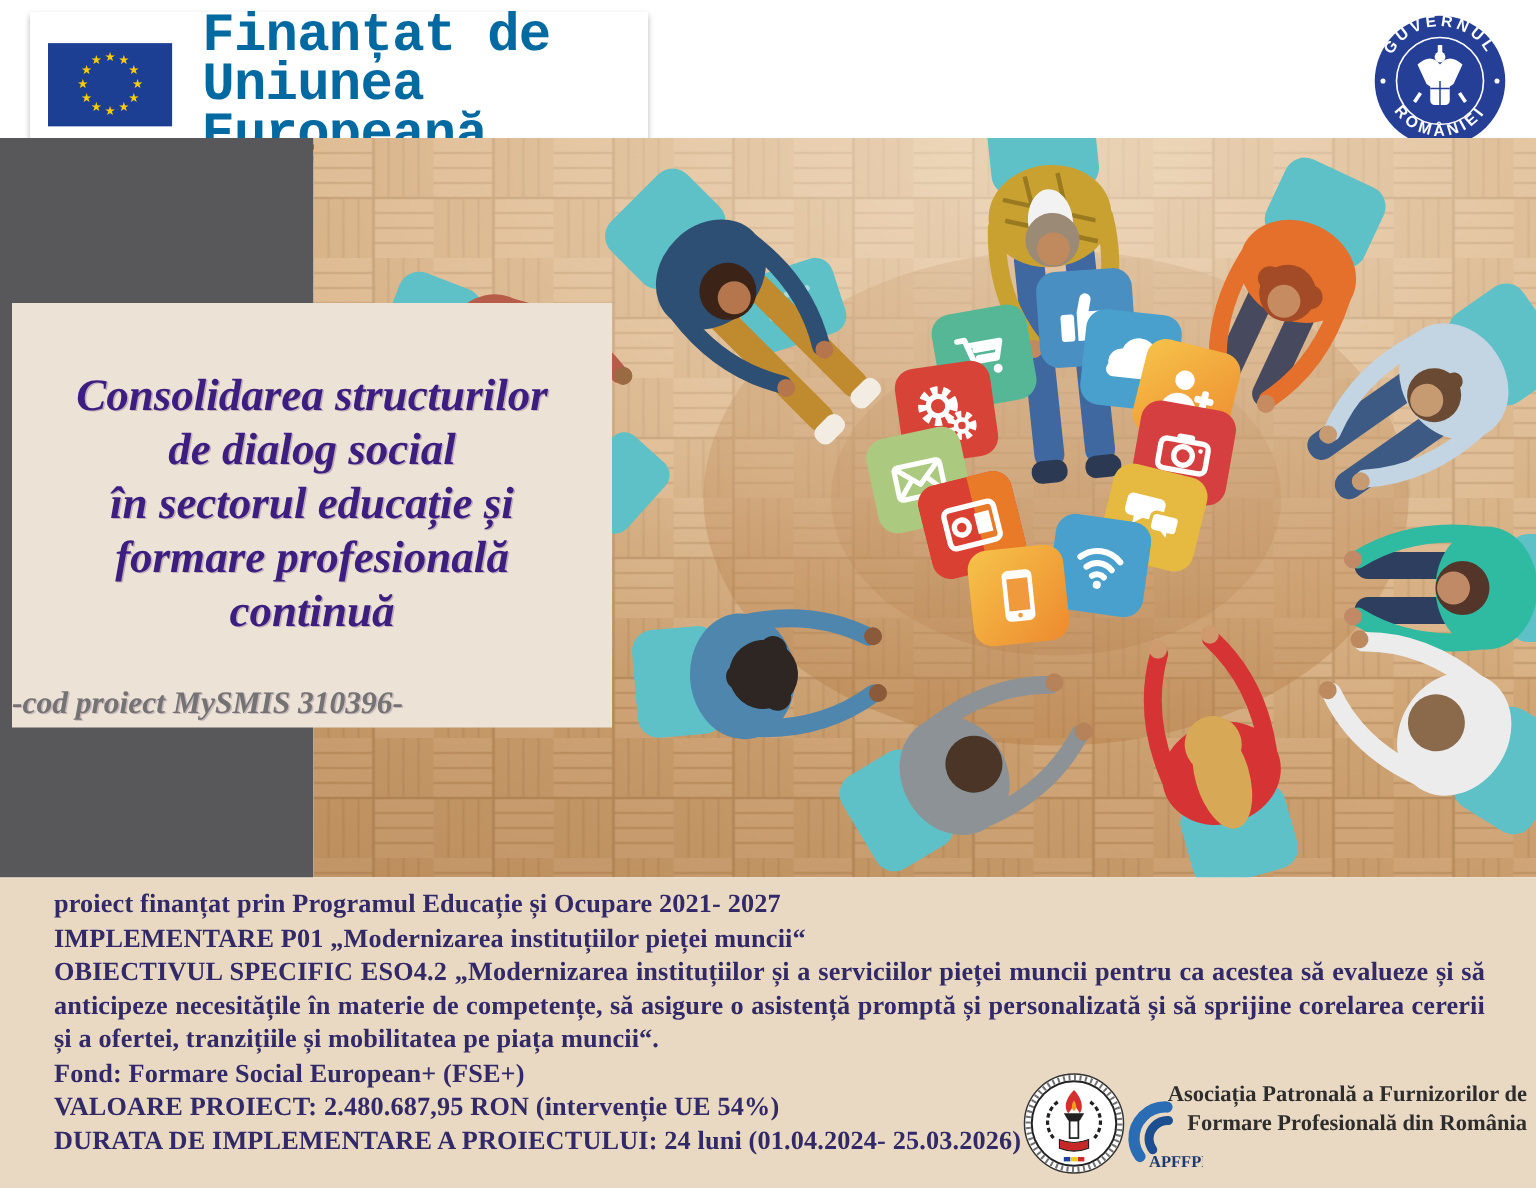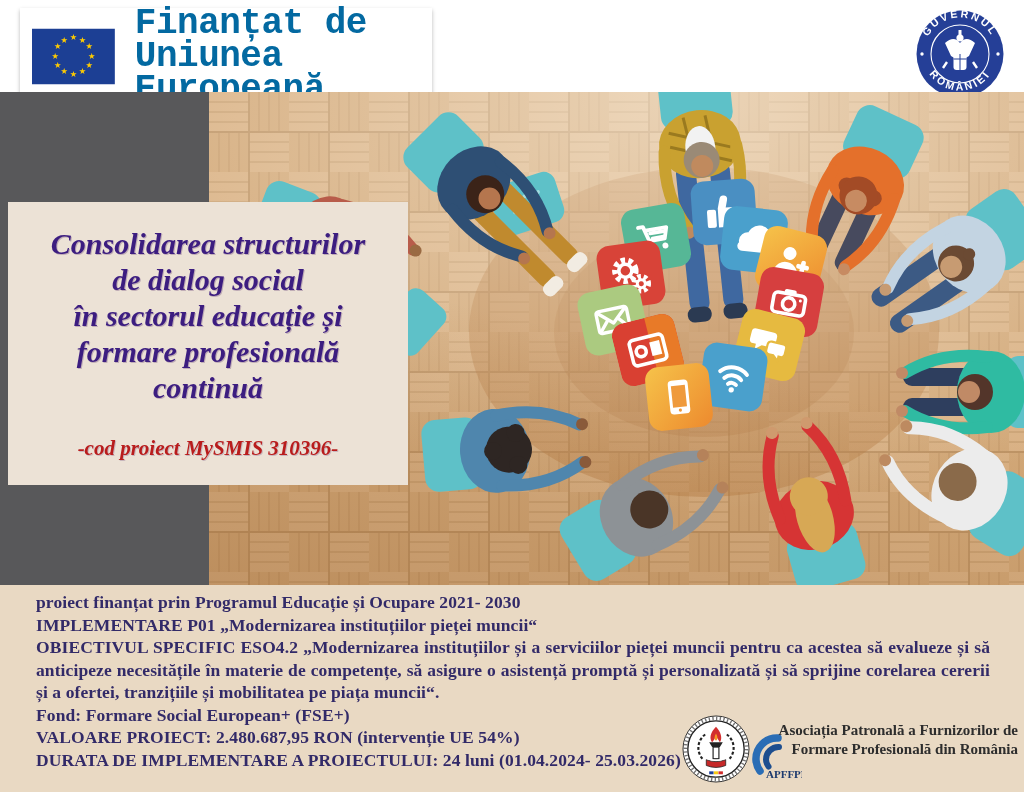--- a/index.html
+++ b/index.html
@@ -20,29 +20,29 @@
   }
   .gov-box {
     position:absolute; left:903px; top:6px; width:114px; height:96px; background:#ffffff;
     display:flex; align-items:center; justify-content:center;
   }
   
   .gray-col { position:absolute; left:0; top:92px; width:209px; height:493px; background:#58585a; }
   .photo { position:absolute; left:209px; top:92px; width:815px; height:493px; }
   .title-box {
     position:absolute; left:8px; top:202px; width:400px; height:283px;
-    background:#ece2d6; box-sizing:border-box; padding-top:24px;
+    background:#ece2d6; box-sizing:border-box; padding-top:44px;
   }
   .title {
     text-align:center; font-weight:bold; font-style:italic; font-size:30px; line-height:36px;
     color:#3c1d80; white-space:pre-line; text-shadow:1px 1px 0 rgba(90,50,110,0.3); margin:0;
   }
   .project-code {
-    text-align:center; font-weight:bold; font-style:italic; font-size:21px;
-    color:#b91c1c; margin-top:30px; text-shadow:1px 1px 0 rgba(90,50,110,0.25);
+    font-weight:bold; font-style:italic; font-size:21px;
+    color:#737373; margin-top:30px; text-shadow:1px 1px 0 rgba(90,50,110,0.25);
   }
   
   .bottom-band { position:absolute; left:0; top:585px; width:1024px; height:207px; background:#e9d9c3; }
   .details {
     position:absolute; left:36px; top:6px; width:954px;
     color:#322a68; font-weight:bold; font-size:17.5px; line-height:22.5px; letter-spacing:0.1px;
   }
   .details p { margin:0; }
   .details .just { text-align:justify; }
   .partners-wrap { position:absolute; left:682px; top:128px; width:336px; height:78px; }
@@ -417,21 +417,21 @@
     <p class="title">Consolidarea structurilor
 de dialog social
 în sectorul educație și
 formare profesională
 continuă</p>
     <div class="project-code">-cod proiect MySMIS 310396-</div>
   </div>
 
   <div class="bottom-band">
     <div class="details">
-      <p>proiect finanțat prin Programul Educație și Ocupare 2021- 2030</p>
+      <p>proiect finanțat prin Programul Educație și Ocupare 2021- 2027</p>
       <p>IMPLEMENTARE P01 „Modernizarea instituțiilor pieței muncii“</p>
       <p class="just">OBIECTIVUL SPECIFIC ESO4.2 „Modernizarea instituțiilor și a serviciilor pieței muncii pentru ca acestea să evalueze și să anticipeze necesitățile în materie de competențe, să asigure o asistență promptă și personalizată și să sprijine corelarea cererii și a ofertei, tranzițiile și mobilitatea pe piața muncii“.</p>
       <p>Fond: Formare Social European+ (FSE+)</p>
       <p>VALOARE PROIECT: 2.480.687,95 RON (intervenție UE 54%)</p>
       <p>DURATA DE IMPLEMENTARE A PROIECTULUI: 24 luni (01.04.2024- 25.03.2026)</p>
     </div>
 
     <div class="partners-wrap">
       <svg class="fsli" width="68" height="68" viewBox="-35 -35 70 70">
         <circle r="34" fill="#ffffff" stroke="#333333" stroke-width="1"></circle>

